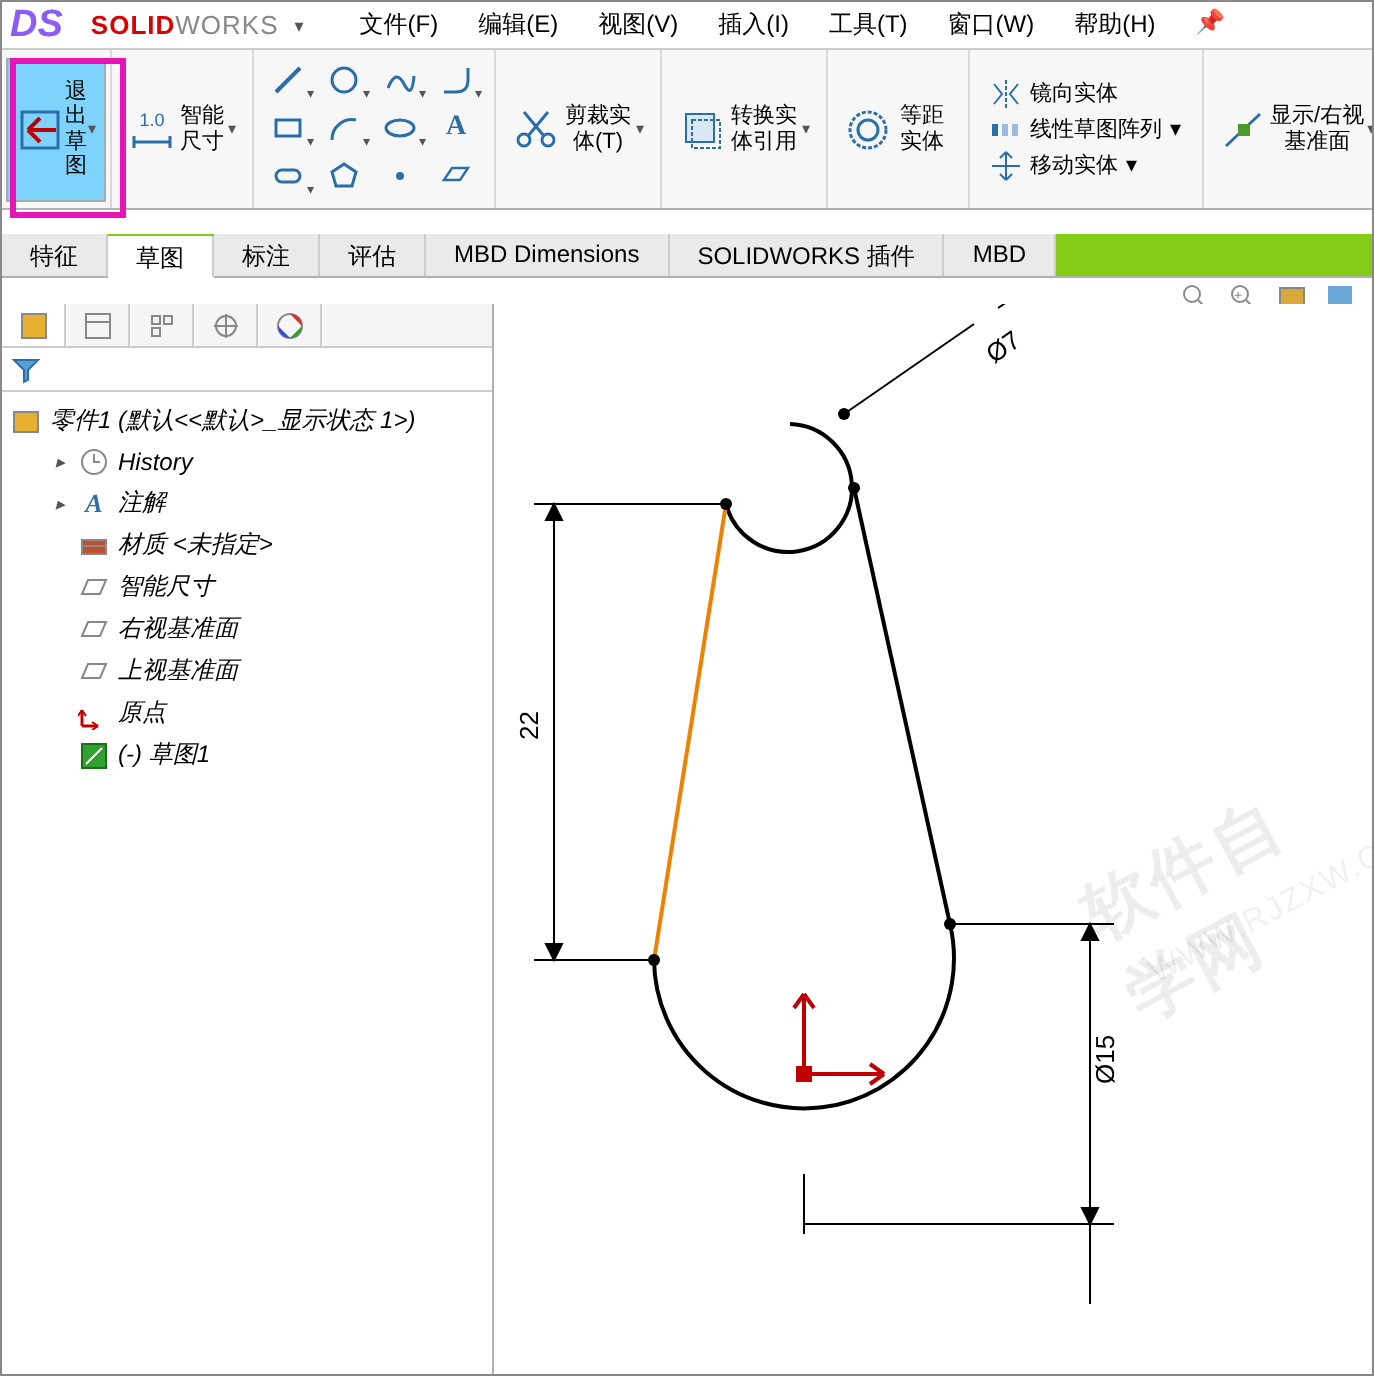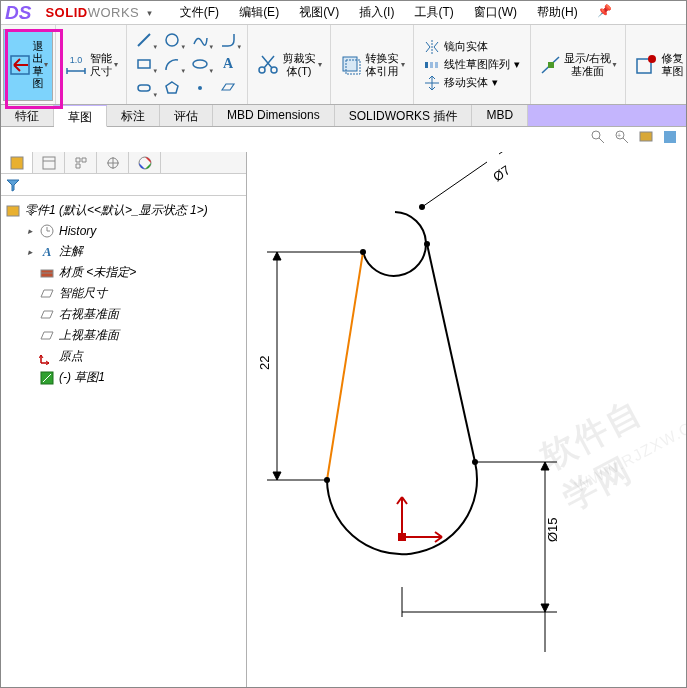--- a/index.html
+++ b/index.html
@@ -23,21 +23,21 @@
 .icon24 { width: 24px; height: 24px; display: flex; align-items: center; justify-content: center; }
 .mini-grid { display: grid; grid-template-columns: repeat(4, 24px); grid-auto-rows: 22px; gap: 2px 4px; align-content: center; padding: 2px; }
 .mini-btn { width: 22px; height: 20px; display: flex; align-items: center; justify-content: center; font-size: 11px; color: #2a6faa; position: relative; }
 .mini-btn .dd { position: absolute; right: -2px; bottom: -1px; font-size: 7px; color: #555; }
 .dim-label { display:inline-block; line-height:1.1; }
 .ribbon-vert { display: flex; flex-direction: column; justify-content: center; gap: 2px; padding: 0 6px; }
 .ribbon-row { display: flex; align-items: center; gap: 4px; font-size: 11px; white-space: nowrap; }
 .ribbon-ico { width: 16px; height: 16px; display: inline-flex; align-items: center; justify-content: center; }
 .greyed { color: #aaa; }
 
-.tab-strip { height: 22px; display: flex; background: #c4b5fd; border-bottom: 1px solid #b0b0b0; position: relative; }
+.tab-strip { height: 22px; display: flex; background: #84cc16; border-bottom: 1px solid #b0b0b0; position: relative; margin-top: 12px; }
 .tab { padding: 3px 14px; border-right: 1px solid #ccc; background: #eaeaea; cursor: default; }
 .tab.active { background: #fff; border-bottom: 1px solid #fff; position: relative; top: 1px; }
 .tab-tools { position: absolute; right: 6px; top: 2px; display: flex; gap: 6px; }
 .tab-tool { width: 18px; height: 18px; }
 
 .main { display: flex; position: absolute; top: 151px; left: 0; right: 0; bottom: 0; }
 .panel { width: 246px; border-right: 1px solid #b0b0b0; background: #fff; display: flex; flex-direction: column; }
 .panel-tabs { height: 22px; display: flex; background: #f5f5f5; border-bottom: 1px solid #ccc; }
 .panel-tab { width: 32px; display: flex; align-items: center; justify-content: center; border-right: 1px solid #ccc; }
 .panel-tab.active { background: #fff; }
@@ -189,20 +189,31 @@
   <div class="ribbon-group">
     <div class="big-btn">
       <span class="icon24">
           <svg width="24" height="24">
             <rect x="4" y="4" width="14" height="14" fill="#d8e8f5" stroke="#2a6faa"></rect>
             <rect x="7" y="7" width="14" height="14" fill="none" stroke="#2a6faa" stroke-dasharray="2 1"></rect>
           </svg>
         </span>
       <span class="dim-label" style="width:38px">转换实体引用</span>
       <span class="arrow">▾</span>
+    </div>
+  </div>
+  <div class="ribbon-group">
+    <div class="big-btn">
+      <span class="icon24">
+          <svg width="24" height="24">
+            <circle cx="12" cy="12" r="5" fill="none" stroke="#2a6faa" stroke-width="1.5"></circle>
+            <circle cx="12" cy="12" r="9" fill="none" stroke="#2a6faa" stroke-width="1.5" stroke-dasharray="2 1"></circle>
+          </svg>
+        </span>
+      <span class="dim-label" style="width:30px">等距实体</span>
     </div>
   </div>
   <div class="ribbon-group">
     <div class="ribbon-vert">
       <div class="ribbon-row">
         <span class="ribbon-ico">
             <svg width="16" height="16">
               <path d="M8 1 V15" stroke="#2a6faa" stroke-dasharray="2 1"></path>
               <path d="M2 3 L6 8 L2 13" fill="none" stroke="#2a6faa"></path>
               <path d="M14 3 L10 8 L14 13" fill="none" stroke="#2a6faa"></path>

